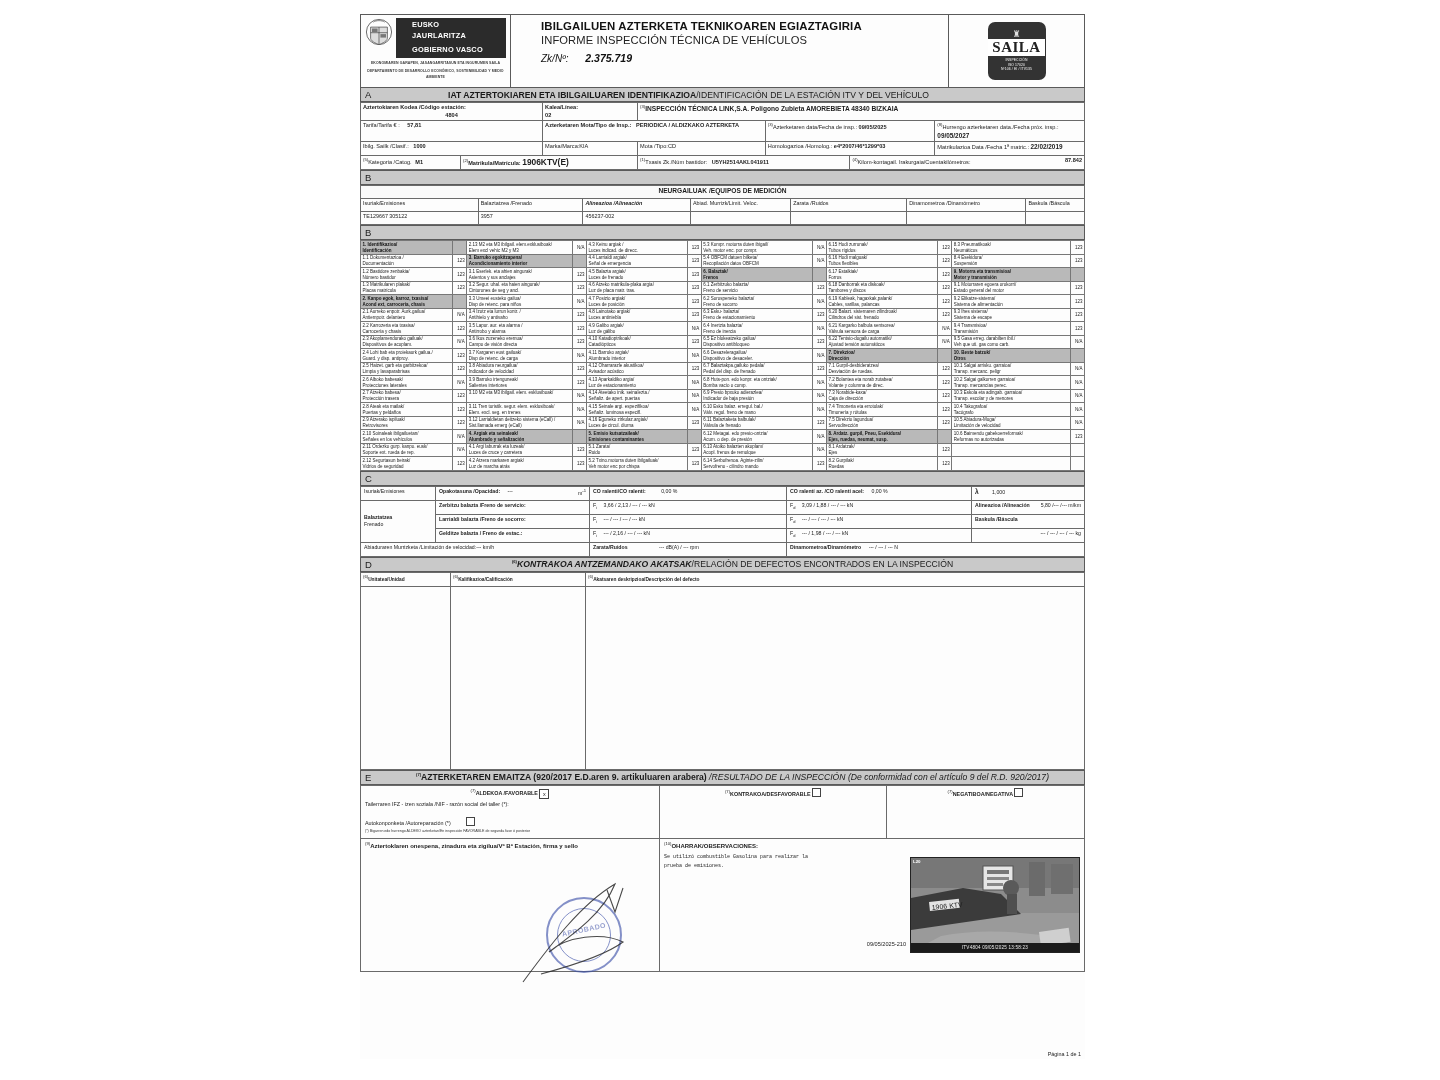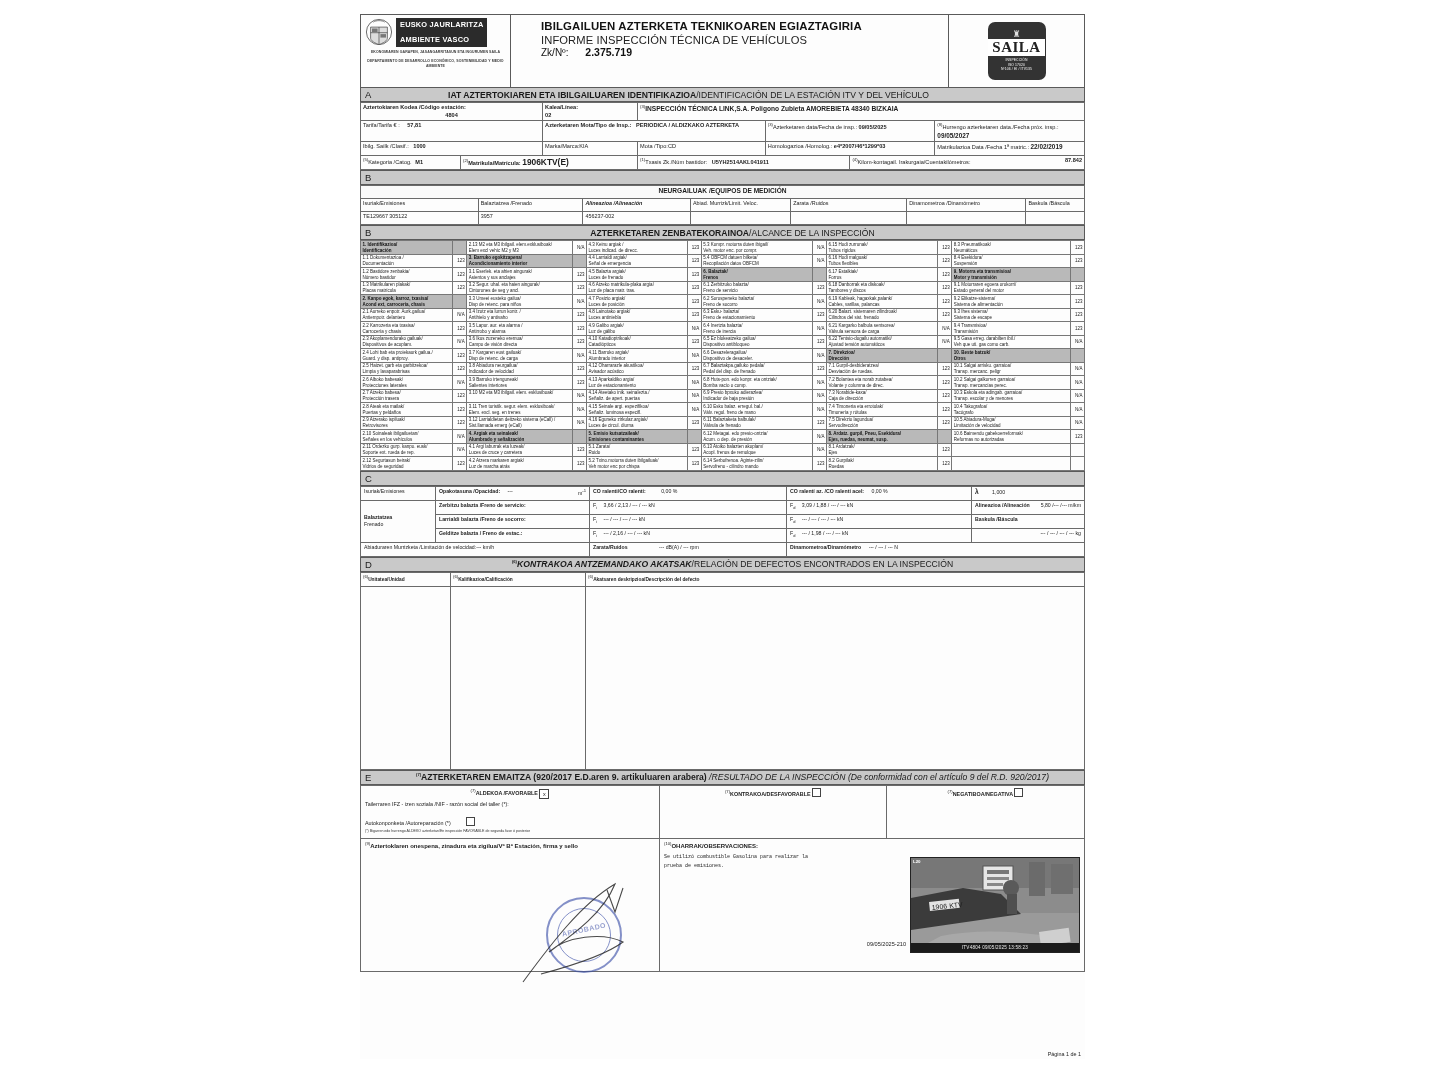--- a/index.html
+++ b/index.html
@@ -10,29 +10,29 @@
   }
   #sheet{
     position:absolute;left:360px;top:14px;width:725px;height:1045px;
     background:#fdfdfd;
   }
   .hdr{display:flex;border:1px solid #5a5a5a;border-bottom:none;height:72px;}
   .hdr-logo{width:150px;border-right:1px solid #5a5a5a;padding:3px 4px;box-sizing:border-box;}
   .gv-crest{display:flex;align-items:flex-start;gap:3px;}
   .crest-img{width:28px;height:28px;flex:none;}
   .gv-txt{background:#2b2b2b;color:#fff;font-weight:bold;font-size:7.4px;line-height:1.45;
-          padding:2px 4px;letter-spacing:.2px;}
+          padding:2px 16px;letter-spacing:.2px;}
   .gv-sub{font-size:3.5px;line-height:1.5;color:#3a3a3a;text-align:center;margin-top:3px;
           font-weight:bold;letter-spacing:.1px;}
   .gv-sub2{font-size:3.5px;line-height:1.5;color:#3a3a3a;text-align:center;margin-top:3px;
           font-weight:bold;letter-spacing:.1px;}
   .hdr-mid{flex:1;padding:5px 0 0 30px;box-sizing:border-box;}
   .t1{font-size:11.4px;font-weight:bold;letter-spacing:.15px;color:#111;}
   .t2{font-size:11.2px;color:#222;margin-top:2px;letter-spacing:.1px;}
-  .t3{font-size:10px;color:#111;}
+  .t3{font-size:10px;margin-top:6px;color:#111;font-style:italic;}
   .zk-num{font-weight:bold;margin-left:14px;font-size:10.5px;}
   .hdr-enac{width:135px;border-left:1px solid #5a5a5a;display:flex;align-items:center;justify-content:center;}
   .enac-box{width:58px;height:58px;background:#333;border-radius:7px;color:#fff;
             display:flex;flex-direction:column;align-items:center;justify-content:center;}
   .enac-crown{font-size:9px;line-height:8px;opacity:.85;}
   .enac-name{font-size:15px;font-weight:bold;letter-spacing:.5px;font-family:"Liberation Serif",serif;
              background:#fff;color:#222;padding:0 4px;margin:1px 0 2px;}
   .enac-small{font-size:3.4px;line-height:1.45;text-align:center;letter-spacing:.1px;}
 
   .secbar{background:#c9c9c9;border:1px solid #5a5a5a;border-top:1px solid #5a5a5a;
@@ -115,21 +115,21 @@
         <svg class="crest-img" viewBox="0 0 40 40">
           <circle cx="20" cy="20" r="18" fill="none" stroke="#555" stroke-width="1.2"></circle>
           <path d="M8 13h24v16c0 5-12 9-12 9s-12-4-12-9z" fill="#ddd" stroke="#444" stroke-width="1"></path>
           <path d="M20 13v25M8 21h24" stroke="#444" stroke-width="1"></path>
           <rect x="10" y="15" width="8" height="5" fill="#777"></rect>
           <rect x="22" y="23" width="8" height="5" fill="#777"></rect>
           <path d="M12 6c3-3 13-3 16 0" fill="none" stroke="#555" stroke-width="1"></path>
         </svg>
         <div>
           <div class="gv-txt">EUSKO JAURLARITZA</div>
-          <div class="gv-txt">AMBIENTE VASCO</div>
+          <div class="gv-txt">GOBIERNO VASCO</div>
         </div>
       </div>
       <div class="gv-sub">EKONOMIAREN GARAPEN, JASANGARRITASUN ETA INGURUMEN SAILA</div>
       <div class="gv-sub2">DEPARTAMENTO DE DESARROLLO ECONÓMICO, SOSTENIBILIDAD Y MEDIO AMBIENTE</div>
     </div>
 
     <div class="hdr-mid">
       <div class="t1">IBILGAILUEN AZTERKETA TEKNIKOAREN EGIAZTAGIRIA</div>
       <div class="t2">INFORME INSPECCIÓN TÉCNICA DE VEHÍCULOS</div>
       <div class="t3">
@@ -225,21 +225,20 @@
           <td style="font-size: 5.4px;">&nbsp;</td>
           <td style="font-size: 5.4px;">&nbsp;</td>
           <td style="font-size: 5.4px;">&nbsp;</td>
           <td style="font-size: 5.4px;">&nbsp;</td>
         </tr>
   </tbody>
     </table>
 
   <div class="secbar center">
     <div class="letter">B</div>
-    <div class="cap"><span>AZTERKETAREN ZENBATEKORAINOA</span><i>/ALCANCE DE LA INSPECCIÓN</i></div>
   </div>
 
   <table class="grid">
     <colgroup>
       <col style="width:87px">
         <col style="width:13px">
       <col style="width:100px">
         <col style="width:13px">
       <col style="width:95px">
         <col style="width:13px">

